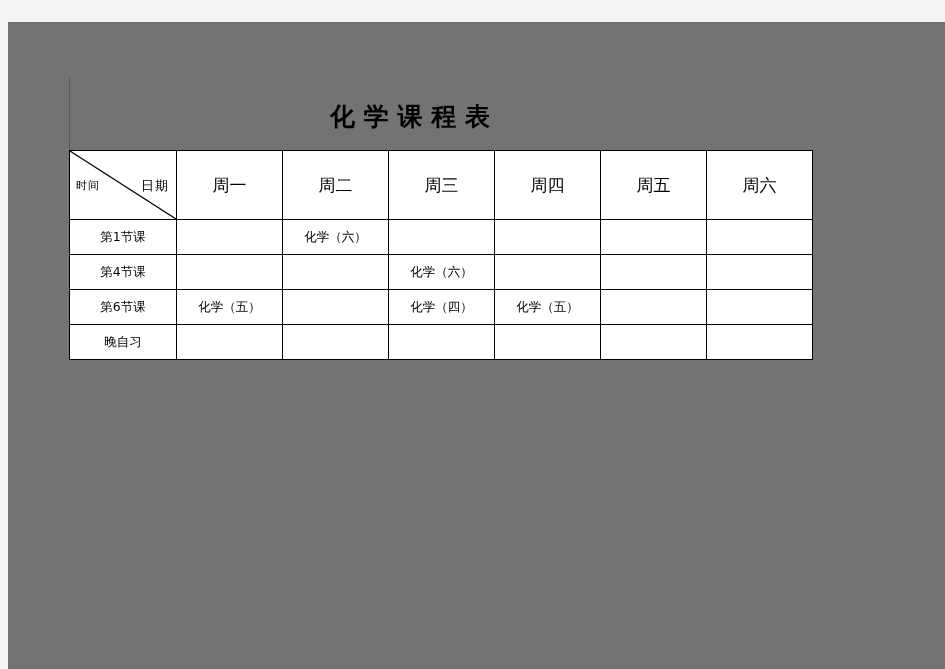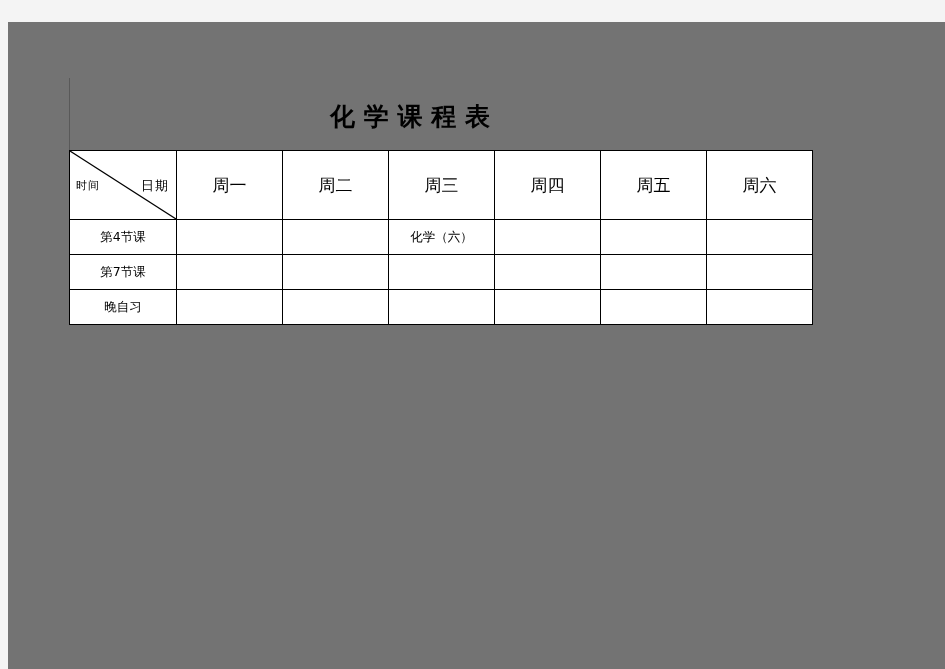--- a/index.html
+++ b/index.html
@@ -142,44 +142,53 @@
           </div>
         </td>
         <td class="daycell dayhead">周一</td>
         <td class="daycell dayhead">周二</td>
         <td class="daycell dayhead">周三</td>
         <td class="daycell dayhead">周四</td>
         <td class="daycell dayhead">周五</td>
         <td class="daycell dayhead">周六</td>
       </tr>
 
+      <tr>
+        <td class="rowlabel">第1节课</td>
+        <td class="daycell"></td>
+        <td class="daycell">化学（六）</td>
+        <td class="daycell"></td>
+        <td class="daycell"></td>
+        <td class="daycell"></td>
+        <td class="daycell"></td>
+      </tr>
 
 
 
       <tr>
         <td class="rowlabel">第4节课</td>
         <td class="daycell"></td>
         <td class="daycell"></td>
         <td class="daycell">化学（六）</td>
         <td class="daycell"></td>
         <td class="daycell"></td>
         <td class="daycell"></td>
       </tr>
 
 
-
-      <tr>
-        <td class="rowlabel">第7节课</td>
-        <td class="daycell"></td>
-        <td class="daycell"></td>
-        <td class="daycell"></td>
-        <td class="daycell"></td>
-        <td class="daycell"></td>
-        <td class="daycell"></td>
-      </tr>
+      <tr>
+        <td class="rowlabel">第6节课</td>
+        <td class="daycell">化学（五）</td>
+        <td class="daycell"></td>
+        <td class="daycell">化学（四）</td>
+        <td class="daycell">化学（五）</td>
+        <td class="daycell"></td>
+        <td class="daycell"></td>
+      </tr>
+
 
 
       <tr>
         <td class="rowlabel">晚自习</td>
         <td class="daycell"></td>
         <td class="daycell"></td>
         <td class="daycell"></td>
         <td class="daycell"></td>
         <td class="daycell"></td>
         <td class="daycell"></td>

